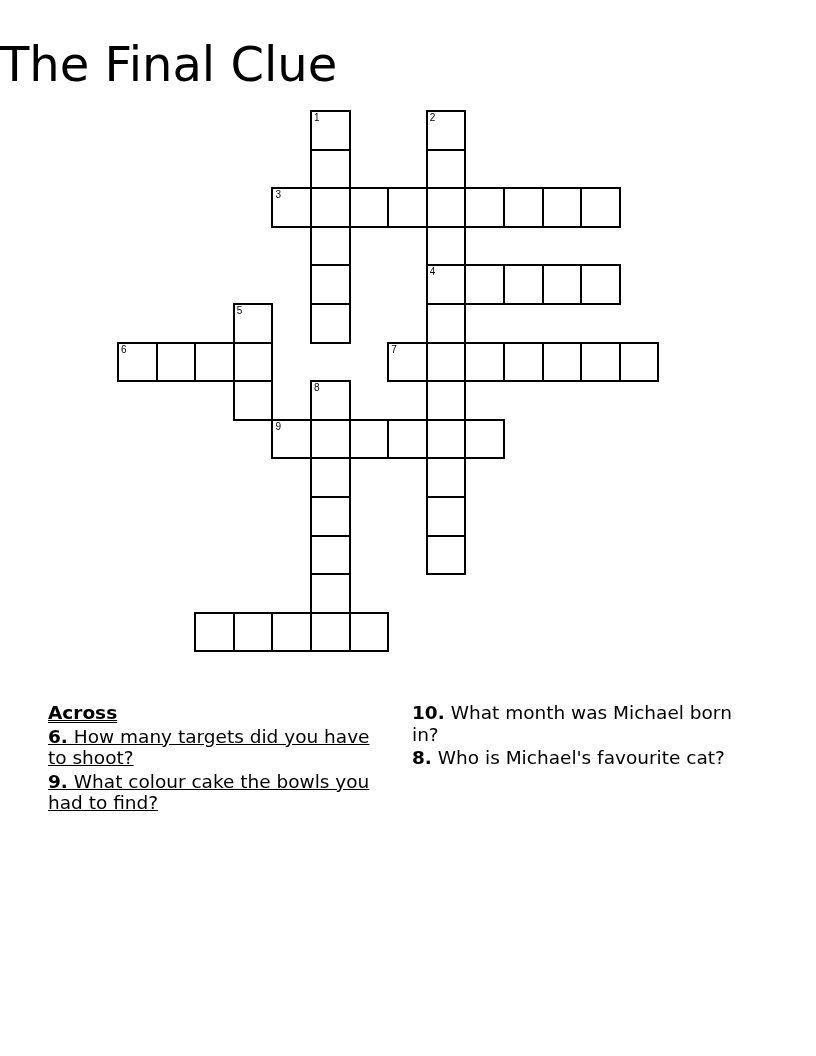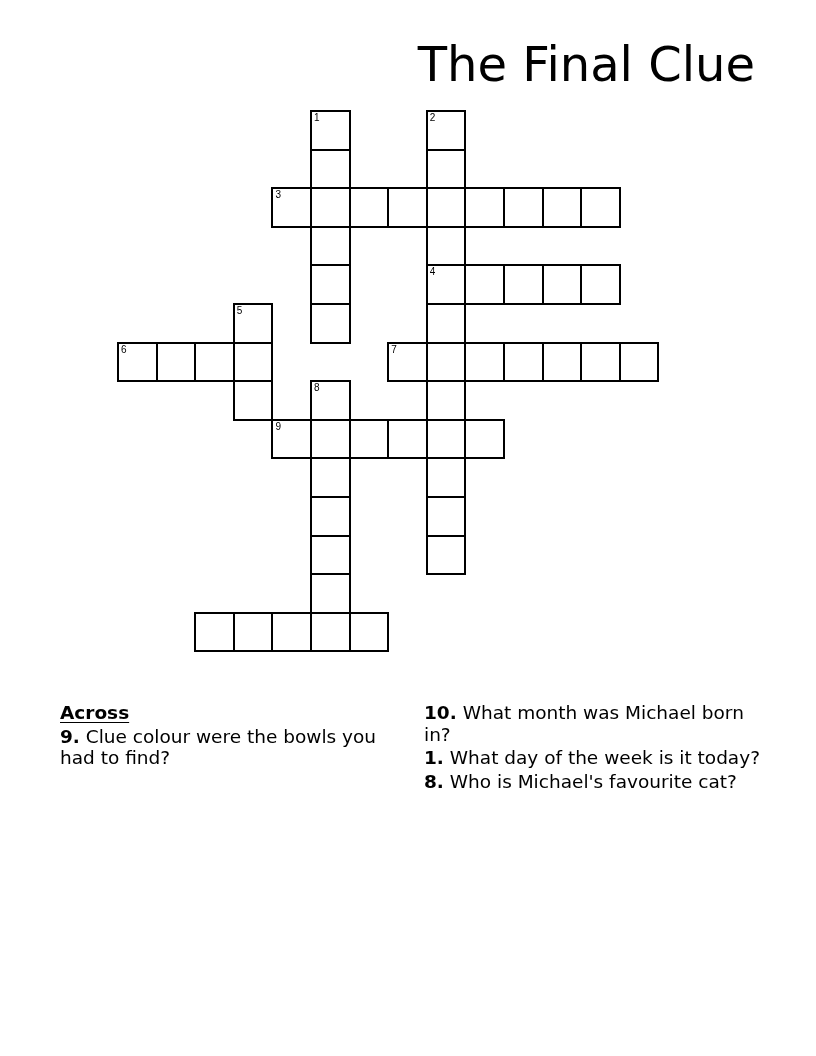--- a/index.html
+++ b/index.html
@@ -13,26 +13,25 @@
       position: relative;
       overflow: hidden;
       font-family: "DejaVu Sans", sans-serif;
       color: #000000;
     }
     .title {
       position: absolute;
       left: 0;
       top: 32px;
       width: 736px;
-      text-align: right;
+      text-align: left;
       font-size: 48px;
       line-height: 64px;
       font-weight: normal;
       letter-spacing: 0px;
-      margin-left: 19px;
     }
     .grid {
       position: absolute;
       left: 0;
       top: 0;
       width: 816px;
       height: 680px;
     }
     .cell {
       position: absolute;
@@ -49,22 +48,22 @@
       font-family: "Liberation Sans", sans-serif;
       font-size: 10px;
       line-height: 12px;
     }
     .clues {
       position: absolute;
       top: 702px;
       font-size: 18.5px;
       line-height: 21.5px;
     }
-    .clues.left { left: 60px; width: 330px; }
-    .clues.right { left: 424px; width: 350px; }
+    .clues.left { left: 48px; width: 330px; text-decoration: underline; }
+    .clues.right { left: 412px; width: 350px; }
     .clue-heading {
       font-weight: bold;
       text-decoration: underline;
       text-underline-offset: 3px;
       margin-bottom: 2px;
     }
     .clue {
       margin-bottom: 2px;
     }
     .clue-num {
@@ -151,20 +150,20 @@
       <span class="cell-num">10</span>
     </div>
     <div class="cell" style="left: 194.2px; top: 611.8px;"></div>
     <div class="cell" style="left: 232.8px; top: 611.8px;"></div>
     <div class="cell" style="left: 271.4px; top: 611.8px;"></div>
     <div class="cell" style="left: 348.6px; top: 611.8px;"></div>
   </div>
 
 <div class="clues left">
   <div class="clue-heading">Across</div>
-  <div class="clue"><span class="clue-num">9.</span><span> Clue colour were the bowls you had to find?</span></div>
+  <div class="clue"><span class="clue-num">6.</span><span> How many targets did you have to shoot?</span></div>
+  <div class="clue"><span class="clue-num">9.</span><span> What colour cake the bowls you had to find?</span></div>
 </div>
 
 <div class="clues right">
   <div class="clue"><span class="clue-num">10.</span><span> What month was Michael born in?</span></div>
-  <div class="clue"><span class="clue-num">1.</span><span> What day of the week is it today?</span></div>
   <div class="clue"><span class="clue-num">8.</span><span> Who is Michael's favourite cat?</span></div>
 </div>
 
 </body></html>

